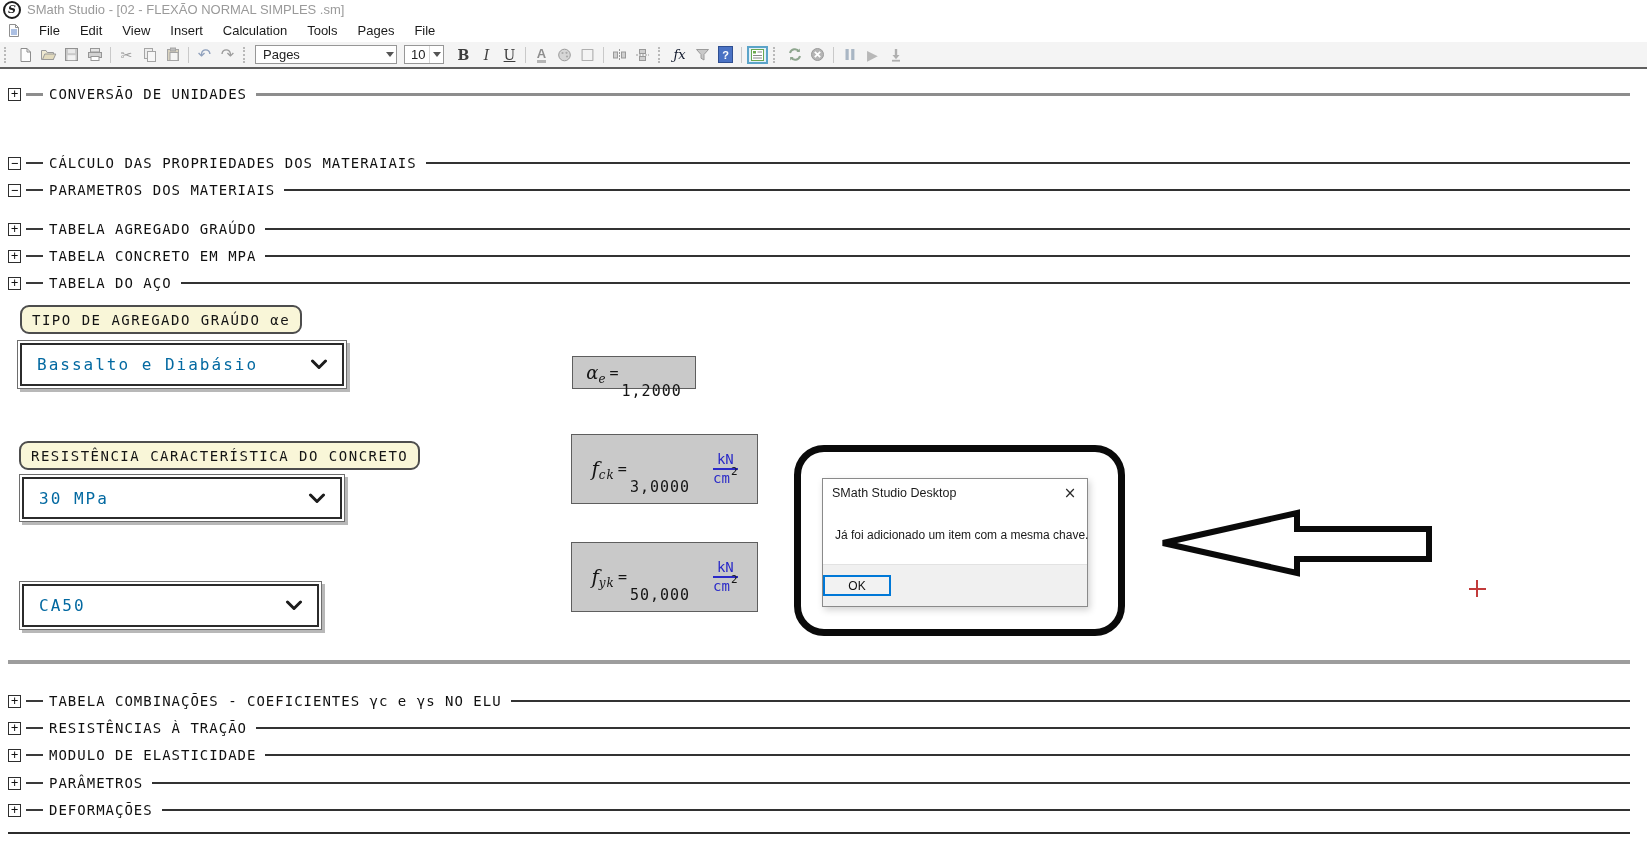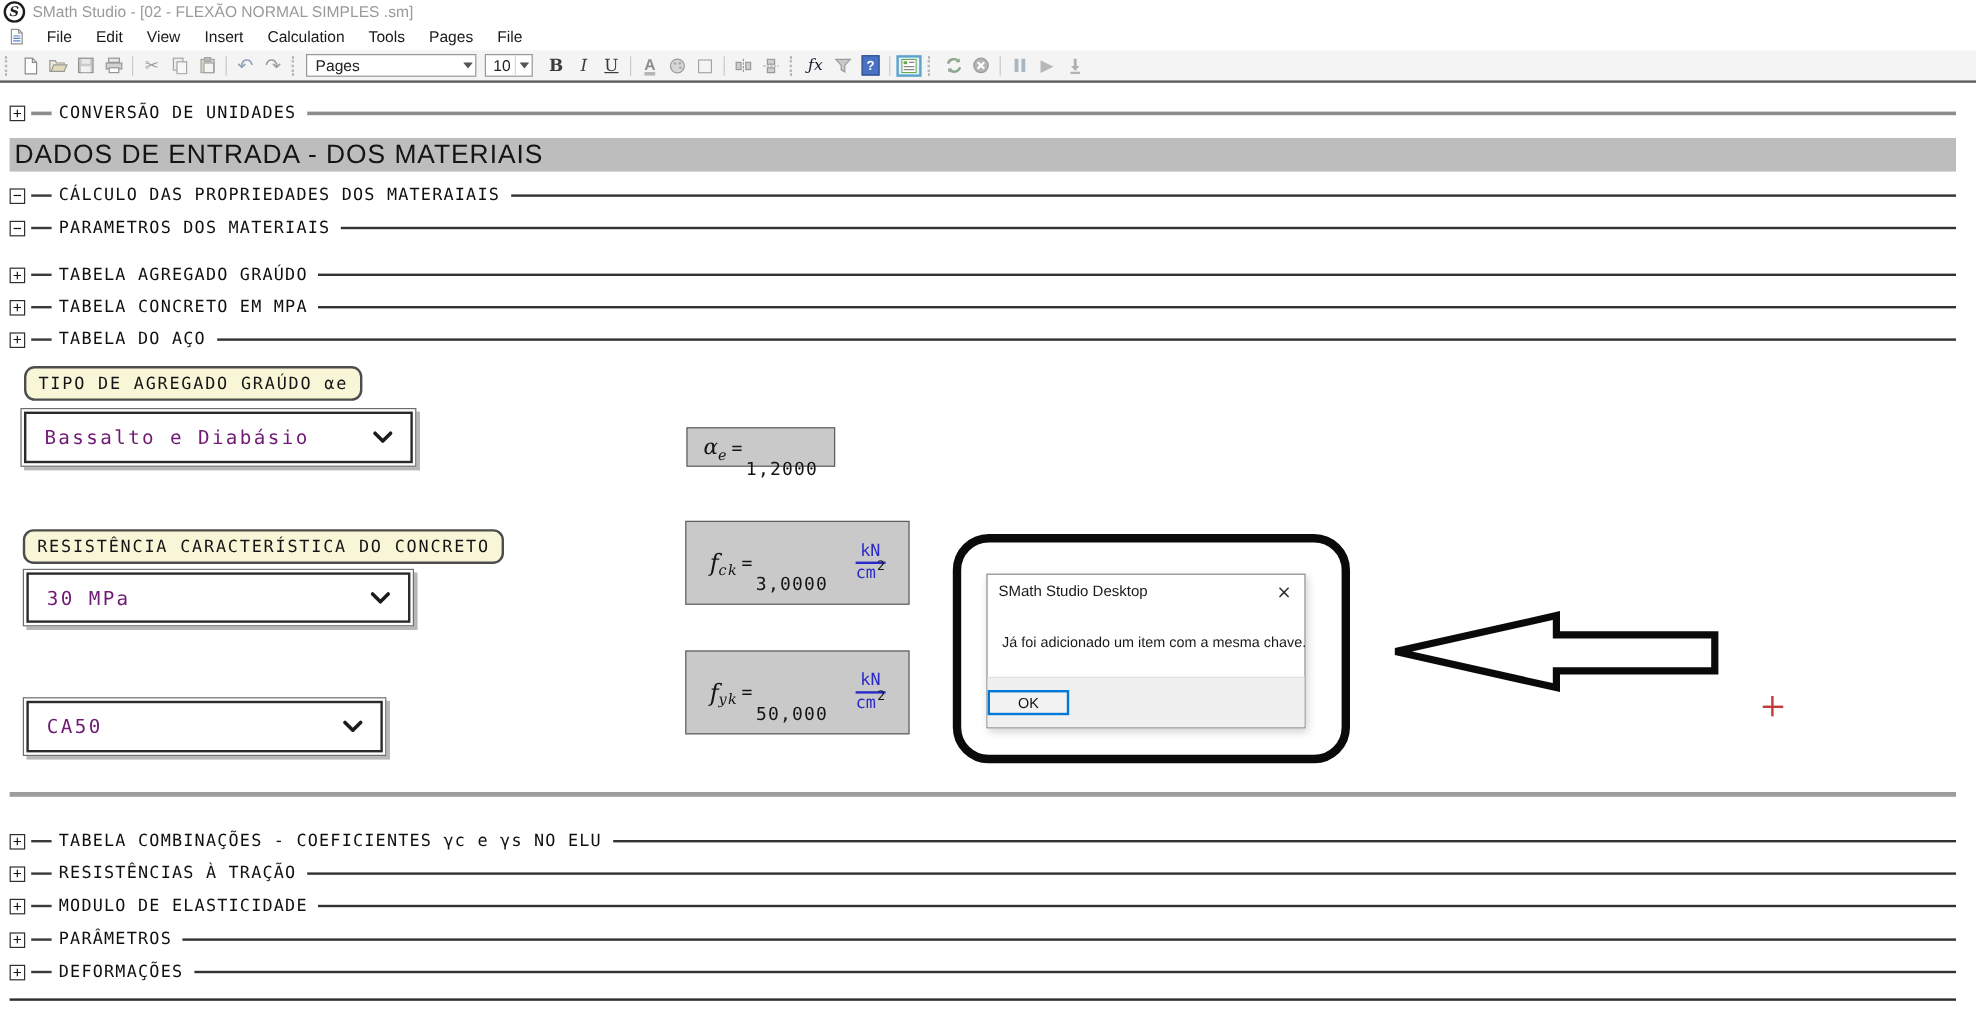--- a/index.html
+++ b/index.html
@@ -55,21 +55,21 @@
   
   .ylabel{position:absolute;background:#f9f6d8;border:2px solid #4d4d4d;border-radius:9px;height:29px;box-sizing:border-box;
           font-family:"DejaVu Sans Mono",monospace;font-size:14px;letter-spacing:1.5px;color:#141414;
           display:flex;align-items:center;padding:12px 10px;white-space:nowrap;}
 
   
   .dd{position:absolute;background:#fff;border:1px solid #6e6e6e;padding:2px;box-sizing:border-box;
       box-shadow:3px 3px 0 rgba(125,125,125,0.55);}
   .dd-in{border:2px solid #2b2b2b;height:100%;box-sizing:border-box;display:flex;align-items:center;justify-content:space-between;
          padding:0 14px 0 15px;}
-  .dd-text{font-family:"DejaVu Sans Mono",monospace;font-size:16px;letter-spacing:2px;color:#701a75;white-space:nowrap;}
+  .dd-text{font-family:"DejaVu Sans Mono",monospace;font-size:16px;letter-spacing:2px;color:#0369a1;white-space:nowrap;}
 
   
   .rbox{position:absolute;background:#c9c9c9;border:1px solid #5e5e5e;box-sizing:border-box;
         display:flex;align-items:center;justify-content:center;}
   .mvar{font:italic 20px "DejaVu Serif",serif;color:#141414;}
   .msub{font:italic 12px "DejaVu Serif",serif;color:#141414;transform:translateY(6px);letter-spacing:1px;}
   .meq{font-family:"DejaVu Sans Mono",monospace;font-size:15px;color:#141414;margin:0 3px;}
   .mval{font-family:"DejaVu Sans Mono",monospace;font-size:15px;letter-spacing:1px;color:#141414;margin-top:36px;}
   .frac{display:inline-flex;flex-direction:column;align-items:center;margin-left:23px;
         font-family:"DejaVu Sans Mono",monospace;font-size:14px;color:#2a2ac8;line-height:1.05;}
@@ -285,21 +285,20 @@
     </span>
   </div>
 
   <div class="secrow gray" style="top:86px;">
     <span class="pmbox">+</span>
     <span class="dash"></span>
     <span class="seclabel">CONVERSÃO DE UNIDADES</span>
     <span class="secline"></span>
   </div>
 
-  <div class="headerbar">DADOS DE ENTRADA - DOS MATERIAIS</div>
 
   <div class="secrow" style="top:155px;">
     <span class="pmbox">−</span>
     <span class="dash"></span>
     <span class="seclabel">CÁLCULO DAS PROPRIEDADES DOS MATERAIAIS</span>
     <span class="secline"></span>
   </div>
   <div class="secrow" style="top:182px;">
     <span class="pmbox">−</span>
     <span class="dash"></span>

